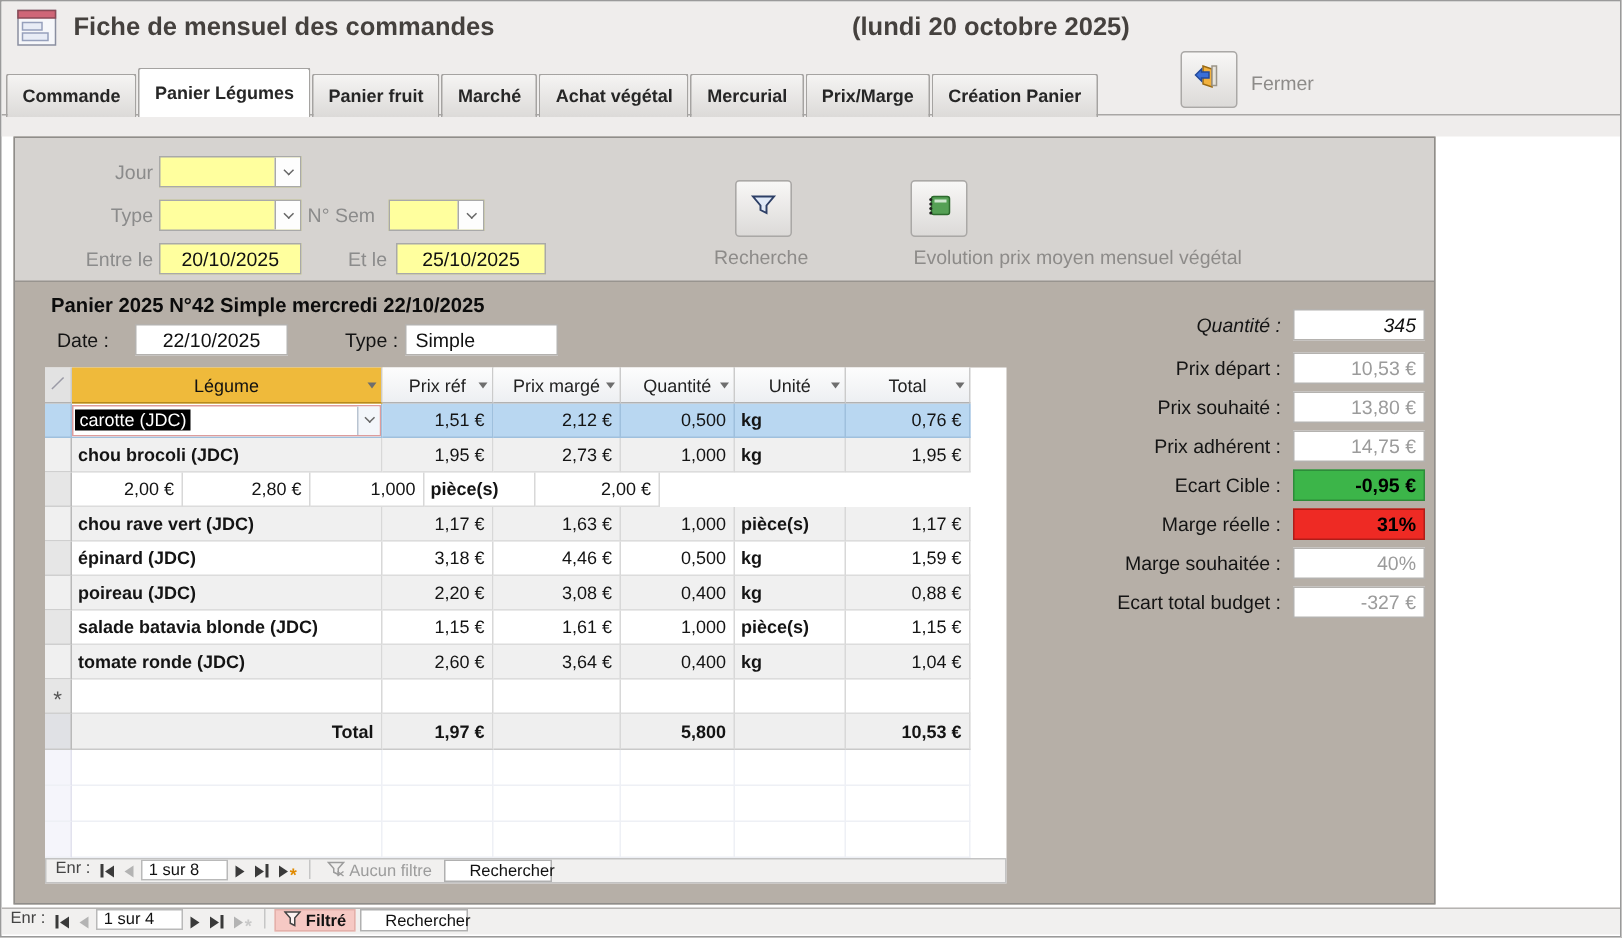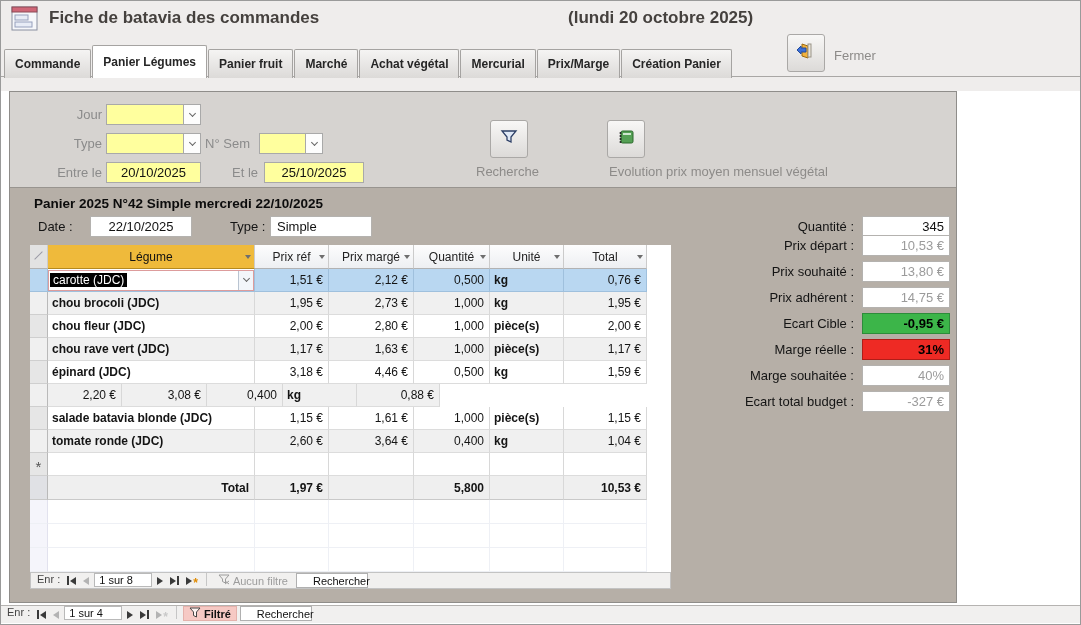--- a/index.html
+++ b/index.html
@@ -117,21 +117,21 @@
   <div class="tabline"></div>
 
   <div class="appicon">
     <svg width="28" height="26" viewBox="0 0 28 26">
       <rect x="1" y="1" width="25" height="23" fill="#f6f7fa" stroke="#8a8fa0"></rect>
       <rect x="1" y="1" width="25" height="5" fill="#cf6677" stroke="#8a4a56"></rect>
       <rect x="4" y="9" width="13" height="5" fill="#e8ecf6" stroke="#96a0bc"></rect>
       <rect x="4" y="16" width="17" height="5" fill="#e8ecf6" stroke="#96a0bc"></rect>
     </svg>
   </div>
-  <div class="title">Fiche de batavia des commandes</div>
+  <div class="title">Fiche de mensuel des commandes</div>
   <div class="datenote">(lundi 20 octobre 2025)</div>
 
   <div class="tabs">
     <div class="tab">Commande</div>
     <div class="tab active">Panier Légumes</div>
     <div class="tab">Panier fruit</div>
     <div class="tab">Marché</div>
     <div class="tab">Achat végétal</div>
     <div class="tab">Mercurial</div>
     <div class="tab">Prix/Marge</div>
@@ -262,21 +262,20 @@
         <div class="cell w-leg txt">chou brocoli (JDC)</div>
         <div class="cell w-pref num">1,95 €</div>
         <div class="cell w-pmar num">2,73 €</div>
         <div class="cell w-qte num">1,000</div>
         <div class="cell w-uni txt">kg</div>
         <div class="cell w-tot num">1,95 €</div>
       </div>
 
       <div class="trow">
         <div class="cell w-sel sel rowsel"></div>
-        <div class="cell w-leg txt">chou fleur (JDC)</div>
         <div class="cell w-pref num">2,00 €</div>
         <div class="cell w-pmar num">2,80 €</div>
         <div class="cell w-qte num">1,000</div>
         <div class="cell w-uni txt">pièce(s)</div>
         <div class="cell w-tot num">2,00 €</div>
       </div>
 
       <div class="trow alt">
         <div class="cell w-sel sel rowsel"></div>
         <div class="cell w-leg txt">chou rave vert (JDC)</div>
@@ -292,20 +291,21 @@
         <div class="cell w-leg txt">épinard (JDC)</div>
         <div class="cell w-pref num">3,18 €</div>
         <div class="cell w-pmar num">4,46 €</div>
         <div class="cell w-qte num">0,500</div>
         <div class="cell w-uni txt">kg</div>
         <div class="cell w-tot num">1,59 €</div>
       </div>
 
       <div class="trow alt">
         <div class="cell w-sel sel rowsel"></div>
+        <div class="cell w-leg txt">poireau (JDC)</div>
         <div class="cell w-pref num">2,20 €</div>
         <div class="cell w-pmar num">3,08 €</div>
         <div class="cell w-qte num">0,400</div>
         <div class="cell w-uni txt">kg</div>
         <div class="cell w-tot num">0,88 €</div>
       </div>
 
       <div class="trow">
         <div class="cell w-sel sel rowsel"></div>
         <div class="cell w-leg txt">salade batavia blonde (JDC)</div>
@@ -404,21 +404,21 @@
           <svg width="12" height="11" viewBox="0 0 12 11">
             <polygon points="1,1 11,1 7.5,5 7.5,9 4.5,7.5 4.5,5" fill="none" stroke="#9c9c9c"></polygon>
             <path d="M7 7l4 3M11 7l-4 3" stroke="#9c9c9c" stroke-width="1"></path>
           </svg>
         </span>
         <span>Aucun filtre</span>
       </span>
       <span class="searchbox">Rechercher</span>
     </div>
 
-    <div class="srow" style="left:560px;top:124px;right:0;">
+    <div class="srow" style="left:560px;top:114px;right:0;font-style:italic;">
       <span class="slabel">Quantité :</span>
       <span class="sfield s-edit">345</span>
     </div>
     <div class="srow" style="left:560px;top:143px;right:0;">
       <span class="slabel">Prix départ :</span>
       <span class="sfield s-ro">10,53 €</span>
     </div>
     <div class="srow" style="left:560px;top:169px;right:0;">
       <span class="slabel">Prix souhaité :</span>
       <span class="sfield s-ro">13,80 €</span>

